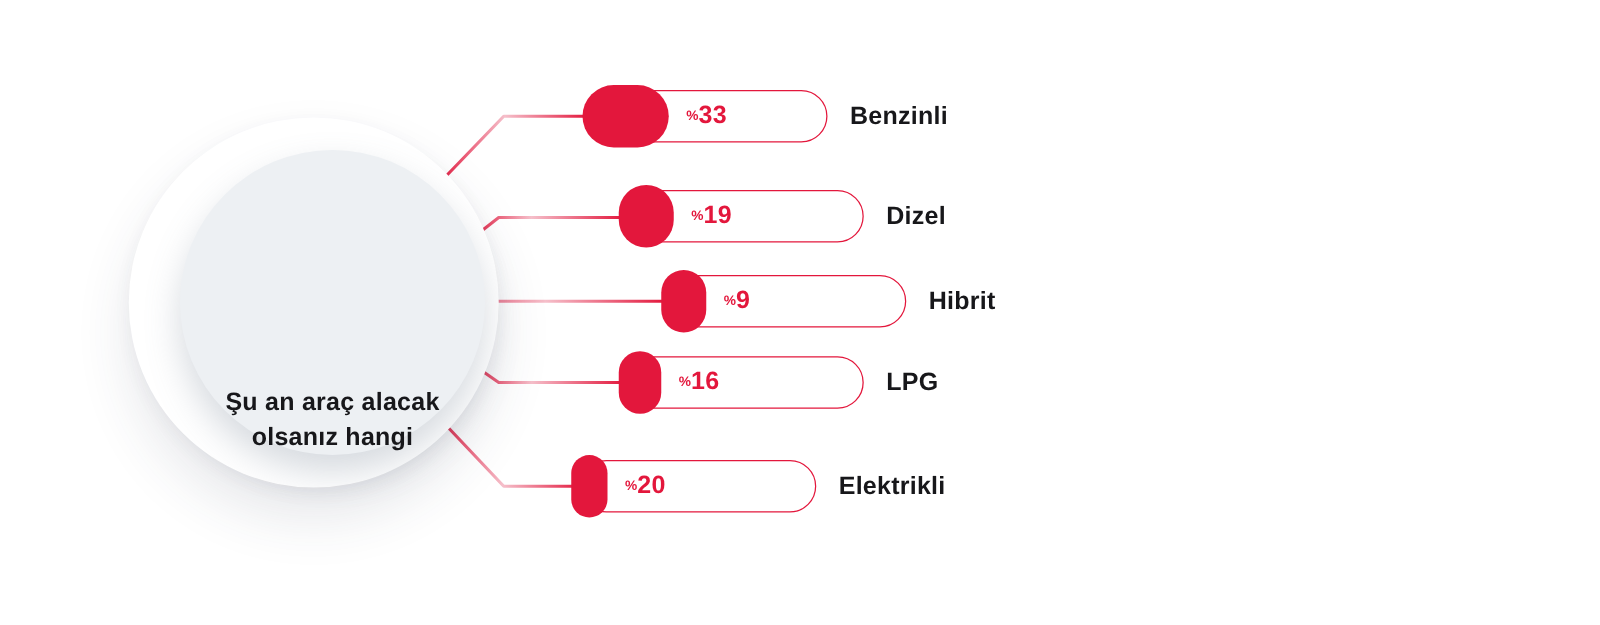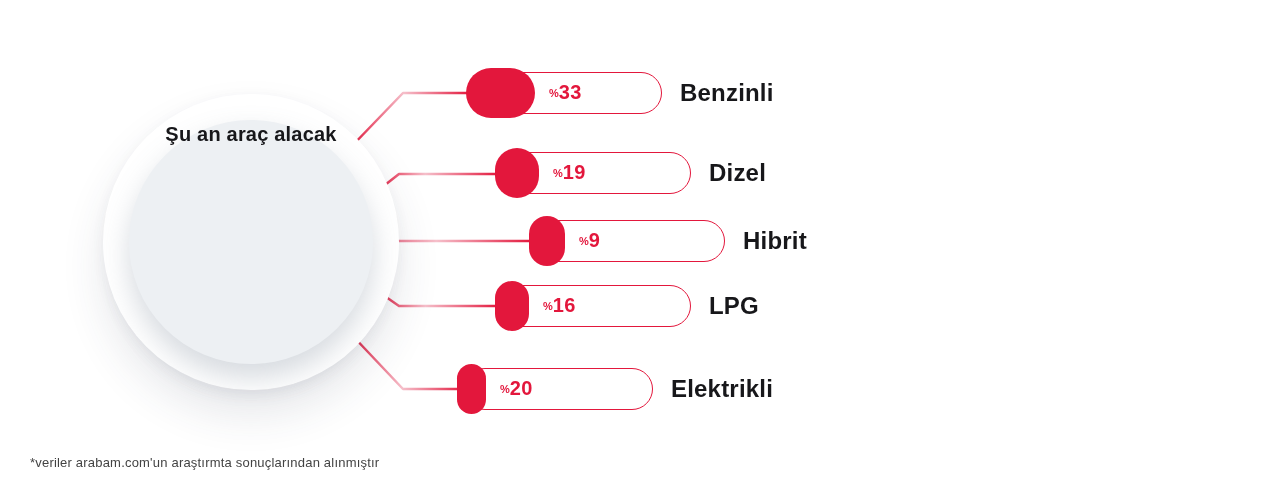--- a/index.html
+++ b/index.html
@@ -6,24 +6,24 @@
   body{font-family:"Liberation Sans", sans-serif;}
   .canvas{position:relative;width:1280px;height:500px;background:#ffffff;overflow:hidden;}
 
   
   .outer-circle{
     position:absolute;left:103px;top:94px;width:296px;height:296px;
     border-radius:50%;background:#ffffff;
     box-shadow:0 24px 44px rgba(50,60,80,.12), 0 4px 14px rgba(50,60,80,.05);
   }
   .inner-circle{
-    position:absolute;left:26px;top:26px;width:244px;height:244px;
+    position:absolute;left:41px;top:26px;width:244px;height:244px;
     border-radius:50%;background:#edf0f3;
     box-shadow:0 14px 28px rgba(120,132,148,.30);
-    display:flex;align-items:flex-start;justify-content:center;
+    display:flex;align-items:flex-end;justify-content:center;
   }
   .question{
     text-align:center;color:#17171a;font-weight:700;
     font-size:20px;line-height:28px;letter-spacing:.2px;
   }
 
   
   .connectors{position:absolute;left:0;top:0;width:1280px;height:500px;}
 
   
@@ -44,21 +44,21 @@
     border-radius:25px;background:#e3173c;
   }
   .pct{
     position:absolute;top:0;height:39px;display:flex;align-items:center;
     color:#e3173c;white-space:nowrap;
   }
   .pct-sym{font-size:11px;font-weight:700;}
   .pct-num{font-size:20px;font-weight:700;letter-spacing:.3px;}
   .bar-label{
     position:absolute;left:207px;top:0;height:42px;line-height:42px;
-    font-size:24px;font-weight:700;color:#17171a;white-space:nowrap;letter-spacing:.2px;
+    font-size:20px;font-weight:700;color:#17171a;white-space:nowrap;letter-spacing:.2px;
   }
 
   .footnote{
     position:absolute;left:30px;top:455px;
     font-size:13px;color:#434343;letter-spacing:.2px;
   }
 </style>
 </head>
 <body>
 
@@ -101,20 +101,21 @@
     <circle cx="376" cy="192" r="7" fill="#e3173c"></circle>
     <circle cx="385" cy="241" r="7" fill="#e3173c"></circle>
     <circle cx="376" cy="290" r="7" fill="#e3173c"></circle>
     <circle cx="350" cy="333" r="7" fill="#e3173c"></circle>
   </svg>
 
   <div class="outer-circle">
     <div class="inner-circle">
       <div class="question">
         <div>Şu an araç alacak</div>
+        <div>olsanız hangi</div>
       </div>
     </div>
   </div>
 
   <div class="bar-row row-0">
     <div class="pill-outline">
       <div class="pill-fill" style="width: 69px;"></div>
       <div class="pct" style="left: 75px;">
           <span class="pct-sym">%</span>
           <span class="pct-num">33</span>
@@ -160,14 +161,13 @@
     <div class="pill-outline">
       <div class="pill-fill" style="width: 29px;"></div>
       <div class="pct" style="left: 35px;">
           <span class="pct-sym">%</span>
           <span class="pct-num">20</span>
         </div>
     </div>
     <div class="bar-label">Elektrikli</div>
   </div>
 
-  <div class="footnote">*veriler arabam.com'un araştırmta sonuçlarından alınmıştır</div>
 </div>
 
 </body></html>

